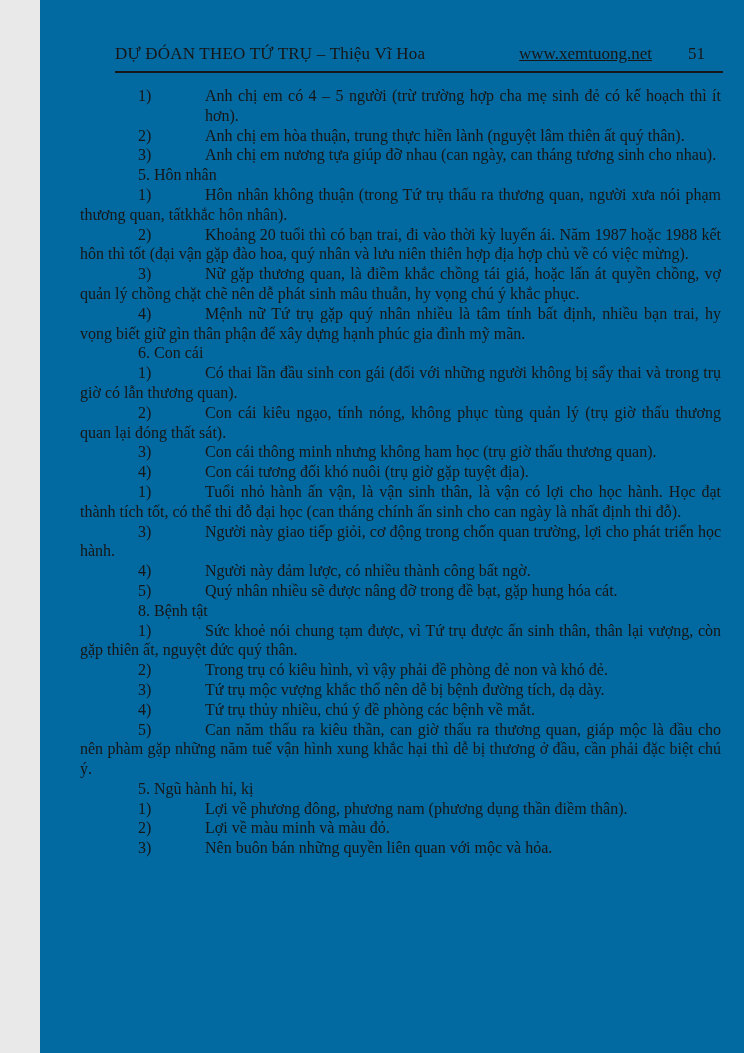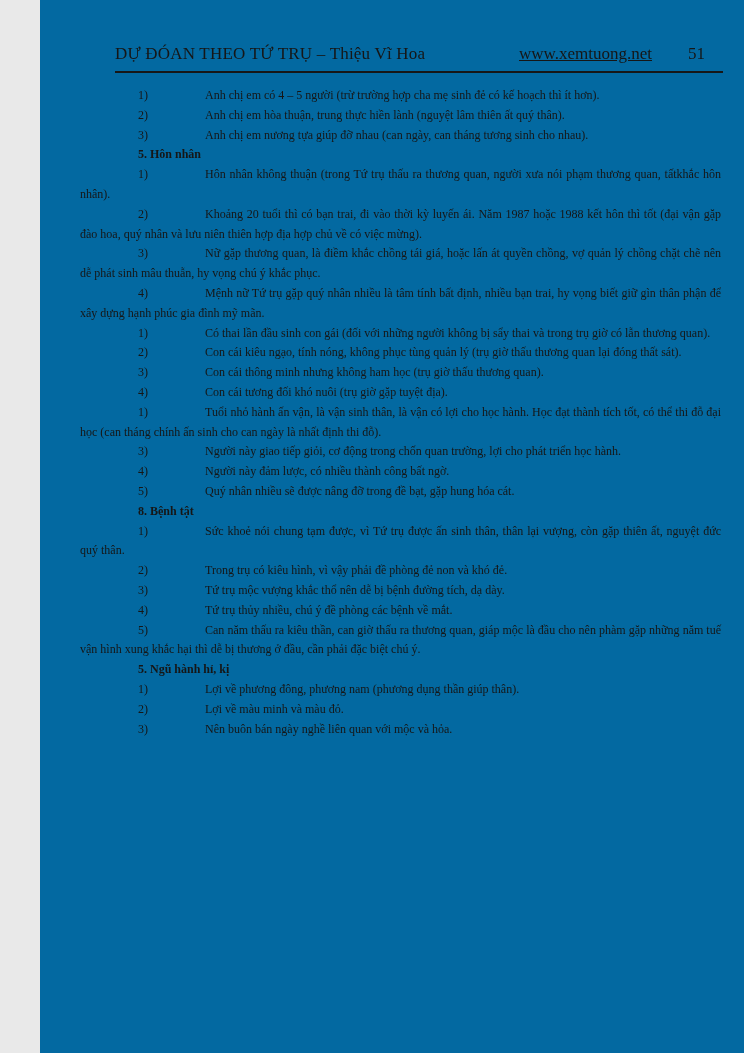--- a/index.html
+++ b/index.html
@@ -32,27 +32,27 @@
   .rule {
     position: absolute;
     left: 75px; top: 71px;
     width: 608px; height: 2px;
     background: #171717;
   }
   .docbody {
     position: absolute;
     left: 40px; top: 86px;
     width: 641px;
-    font-size: 12px;
+    font-size: 16px;
     line-height: 19.8px;
     text-align: justify;
   }
   .docbody p { margin: 0; padding: 0; }
   p.heading {
-    font-weight: bold;
+    font-weight: normal;
     text-indent: 58px;
     text-align: left;
   }
   p.item { text-indent: 58px; }
   p.item .num { display: inline-block; width: 67px; text-indent: 0; }
   p.item.hang { padding-left: 125px; text-indent: -67px; }
 </style>
 </head>
 <body>
 
@@ -66,32 +66,33 @@
   <div class="rule"></div>
   <div class="docbody">
       <p class="item hang"><span class="num">1)</span><span>Anh chị em có 4 – 5 người (trừ trường hợp cha mẹ sinh đẻ có kế hoạch thì ít hơn).</span></p>
       <p class="item hang"><span class="num">2)</span><span>Anh chị em hòa thuận, trung thực hiền lành (nguyệt lâm thiên ất quý thân).</span></p>
       <p class="item hang"><span class="num">3)</span><span>Anh chị em nương tựa giúp đỡ nhau (can ngày, can tháng tương sinh cho nhau).</span></p>
       <p class="heading">5. Hôn nhân</p>
       <p class="item"><span class="num">1)</span><span>Hôn nhân không thuận (trong Tứ trụ thấu ra thương quan, người xưa nói phạm thương quan, tấtkhắc hôn nhân).</span></p>
       <p class="item"><span class="num">2)</span><span>Khoảng 20 tuổi thì có bạn trai, đi vào thời kỳ luyến ái. Năm 1987 hoặc 1988 kết hôn thì tốt (đại vận gặp đào hoa, quý nhân và lưu niên thiên hợp địa hợp chủ về có việc mừng).</span></p>
       <p class="item"><span class="num">3)</span><span>Nữ gặp thương quan, là điềm khắc chồng tái giá, hoặc lấn át quyền chồng, vợ quản lý chồng chặt chẽ nên dễ phát sinh mâu thuẫn, hy vọng chú ý khắc phục.</span></p>
       <p class="item"><span class="num">4)</span><span>Mệnh nữ Tứ trụ gặp quý nhân nhiều là tâm tính bất định, nhiều bạn trai, hy vọng biết giữ gìn thân phận để xây dựng hạnh phúc gia đình mỹ mãn.</span></p>
+      <p class="heading">6. Con cái</p>
       <p class="item"><span class="num">1)</span><span>Có thai lần đầu sinh con gái (đối với những người không bị sẩy thai và trong trụ giờ có lẫn thương quan).</span></p>
       <p class="item"><span class="num">2)</span><span>Con cái kiêu ngạo, tính nóng, không phục tùng quản lý (trụ giờ thấu thương quan lại đóng thất sát).</span></p>
       <p class="item"><span class="num">3)</span><span>Con cái thông minh nhưng không ham học (trụ giờ thấu thương quan).</span></p>
       <p class="item"><span class="num">4)</span><span>Con cái tương đối khó nuôi (trụ giờ gặp tuyệt địa).</span></p>
       <p class="item"><span class="num">1)</span><span>Tuổi nhỏ hành ấn vận, là vận sinh thân, là vận có lợi cho học hành. Học đạt thành tích tốt, có thể thi đỗ đại học (can tháng chính ấn sinh cho can ngày là nhất định thi đỗ).</span></p>
       <p class="item"><span class="num">3)</span><span>Người này giao tiếp giỏi, cơ động trong chốn quan trường, lợi cho phát triển học hành.</span></p>
       <p class="item"><span class="num">4)</span><span>Người này đảm lược, có nhiều thành công bất ngờ.</span></p>
       <p class="item"><span class="num">5)</span><span>Quý nhân nhiều sẽ được nâng đỡ trong đề bạt, gặp hung hóa cát.</span></p>
       <p class="heading">8. Bệnh tật</p>
       <p class="item"><span class="num">1)</span><span>Sức khoẻ nói chung tạm được, vì Tứ trụ được ấn sinh thân, thân lại vượng, còn gặp thiên ất, nguyệt đức quý thân.</span></p>
       <p class="item"><span class="num">2)</span><span>Trong trụ có kiêu hình, vì vậy phải đề phòng đẻ non và khó đẻ.</span></p>
       <p class="item"><span class="num">3)</span><span>Tứ trụ mộc vượng khắc thổ nên dễ bị bệnh đường tích, dạ dày.</span></p>
       <p class="item"><span class="num">4)</span><span>Tứ trụ thủy nhiều, chú ý đề phòng các bệnh về mắt.</span></p>
       <p class="item"><span class="num">5)</span><span>Can năm thấu ra kiêu thần, can giờ thấu ra thương quan, giáp mộc là đầu cho nên phàm gặp những năm tuế vận hình xung khắc hại thì dễ bị thương ở đầu, cần phải đặc biệt chú ý.</span></p>
       <p class="heading">5. Ngũ hành hỉ, kị</p>
-      <p class="item"><span class="num">1)</span><span>Lợi về phương đông, phương nam (phương dụng thần giúp thân).</span></p>
+      <p class="item"><span class="num">1)</span><span>Lợi về phương đông, phương nam (phương dụng thần điềm thân).</span></p>
       <p class="item"><span class="num">2)</span><span>Lợi về màu minh và màu đỏ.</span></p>
-      <p class="item"><span class="num">3)</span><span>Nên buôn bán ngày nghề liên quan với mộc và hỏa.</span></p>
+      <p class="item"><span class="num">3)</span><span>Nên buôn bán những quyền liên quan với mộc và hỏa.</span></p>
     </div>
 </div>
 
 </body></html>

